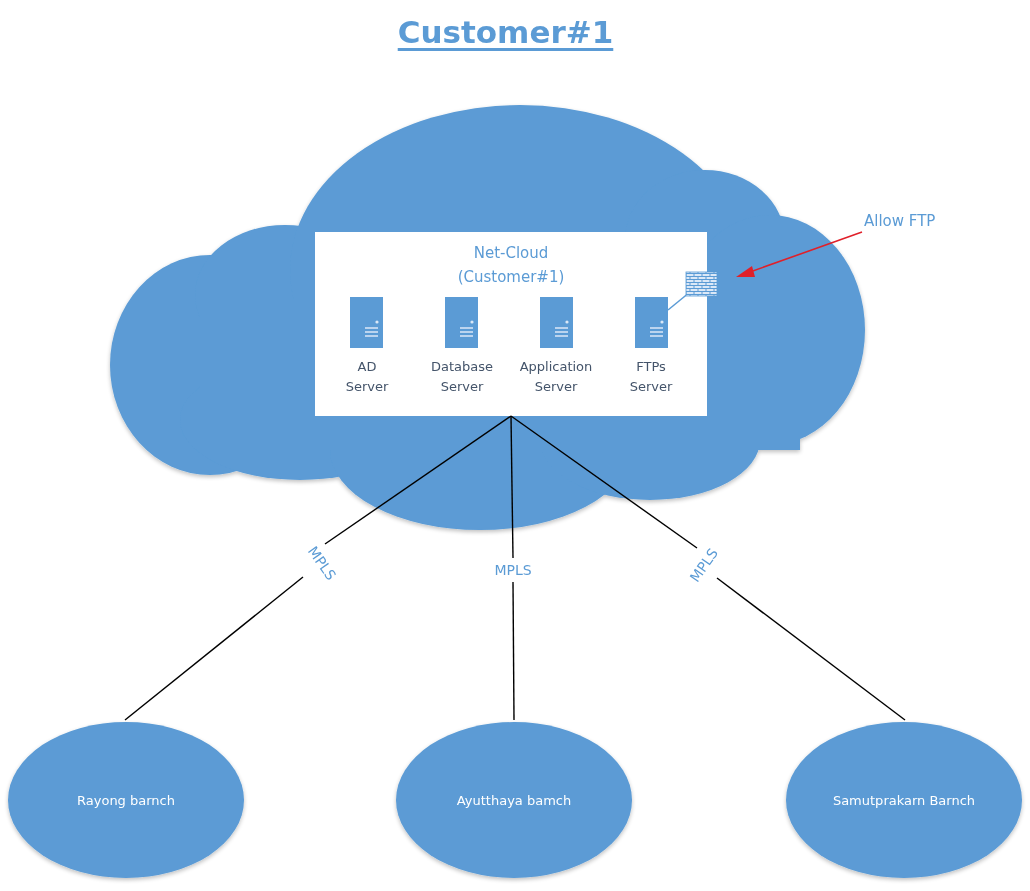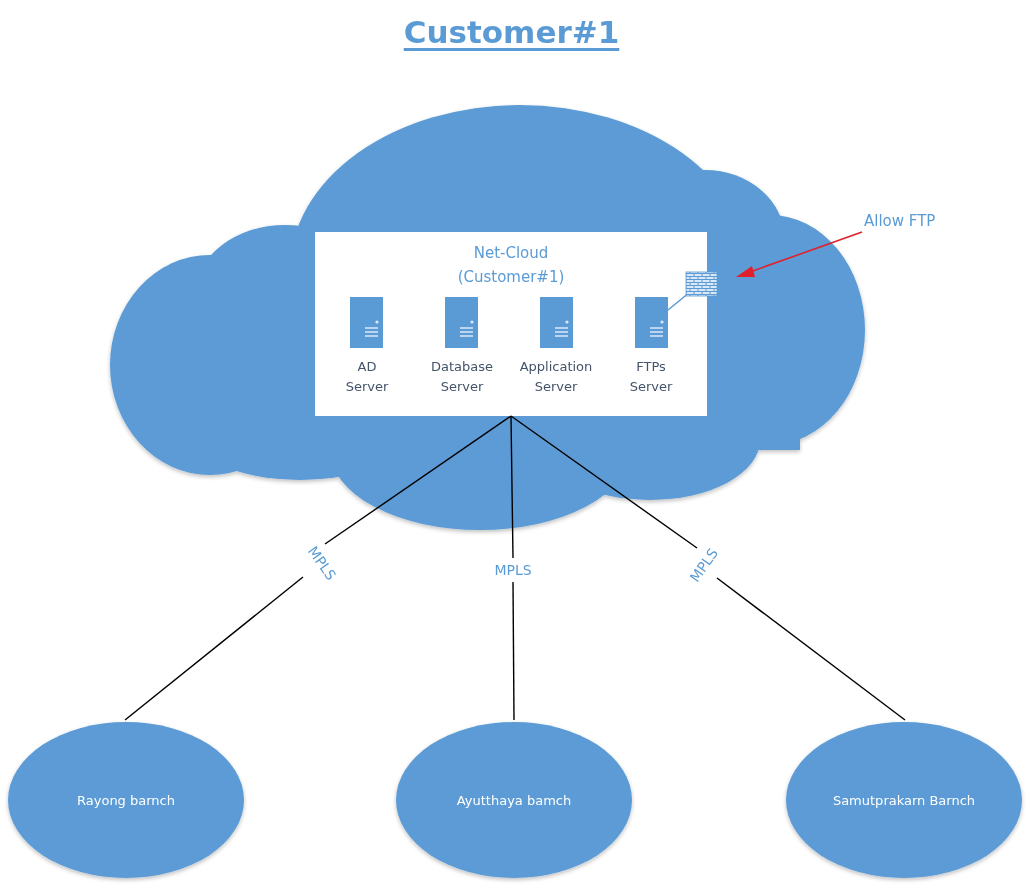--- a/index.html
+++ b/index.html
@@ -1,19 +1,19 @@
 <!DOCTYPE html>
 <html><head>
   <meta charset="utf-8">
   <style>
     html, body { margin: 0; padding: 0; background: #ffffff; }
     body { width: 1030px; height: 891px; position: relative; overflow: hidden; font-family: "Liberation Sans", sans-serif; }
     #stage { position: absolute; left: 0; top: 0; width: 1030px; height: 891px; }
     .title {
-      position: absolute; left: 10px; top: 14px; width: 1003px; text-align: center;
+      position: absolute; left: 4px; top: 14px; width: 1003px; text-align: center;
       font-family: "DejaVu Sans", sans-serif; font-weight: bold; font-size: 31px;
       color: #5b9bd5; text-decoration: underline; text-underline-offset: 5px; text-decoration-thickness: 3px;
     }
     .svg-text { font-family: "DejaVu Sans", sans-serif; }
   </style>
 </head>
 <body>
 
 <div id="stage">
   <div class="title">Customer#1</div>

